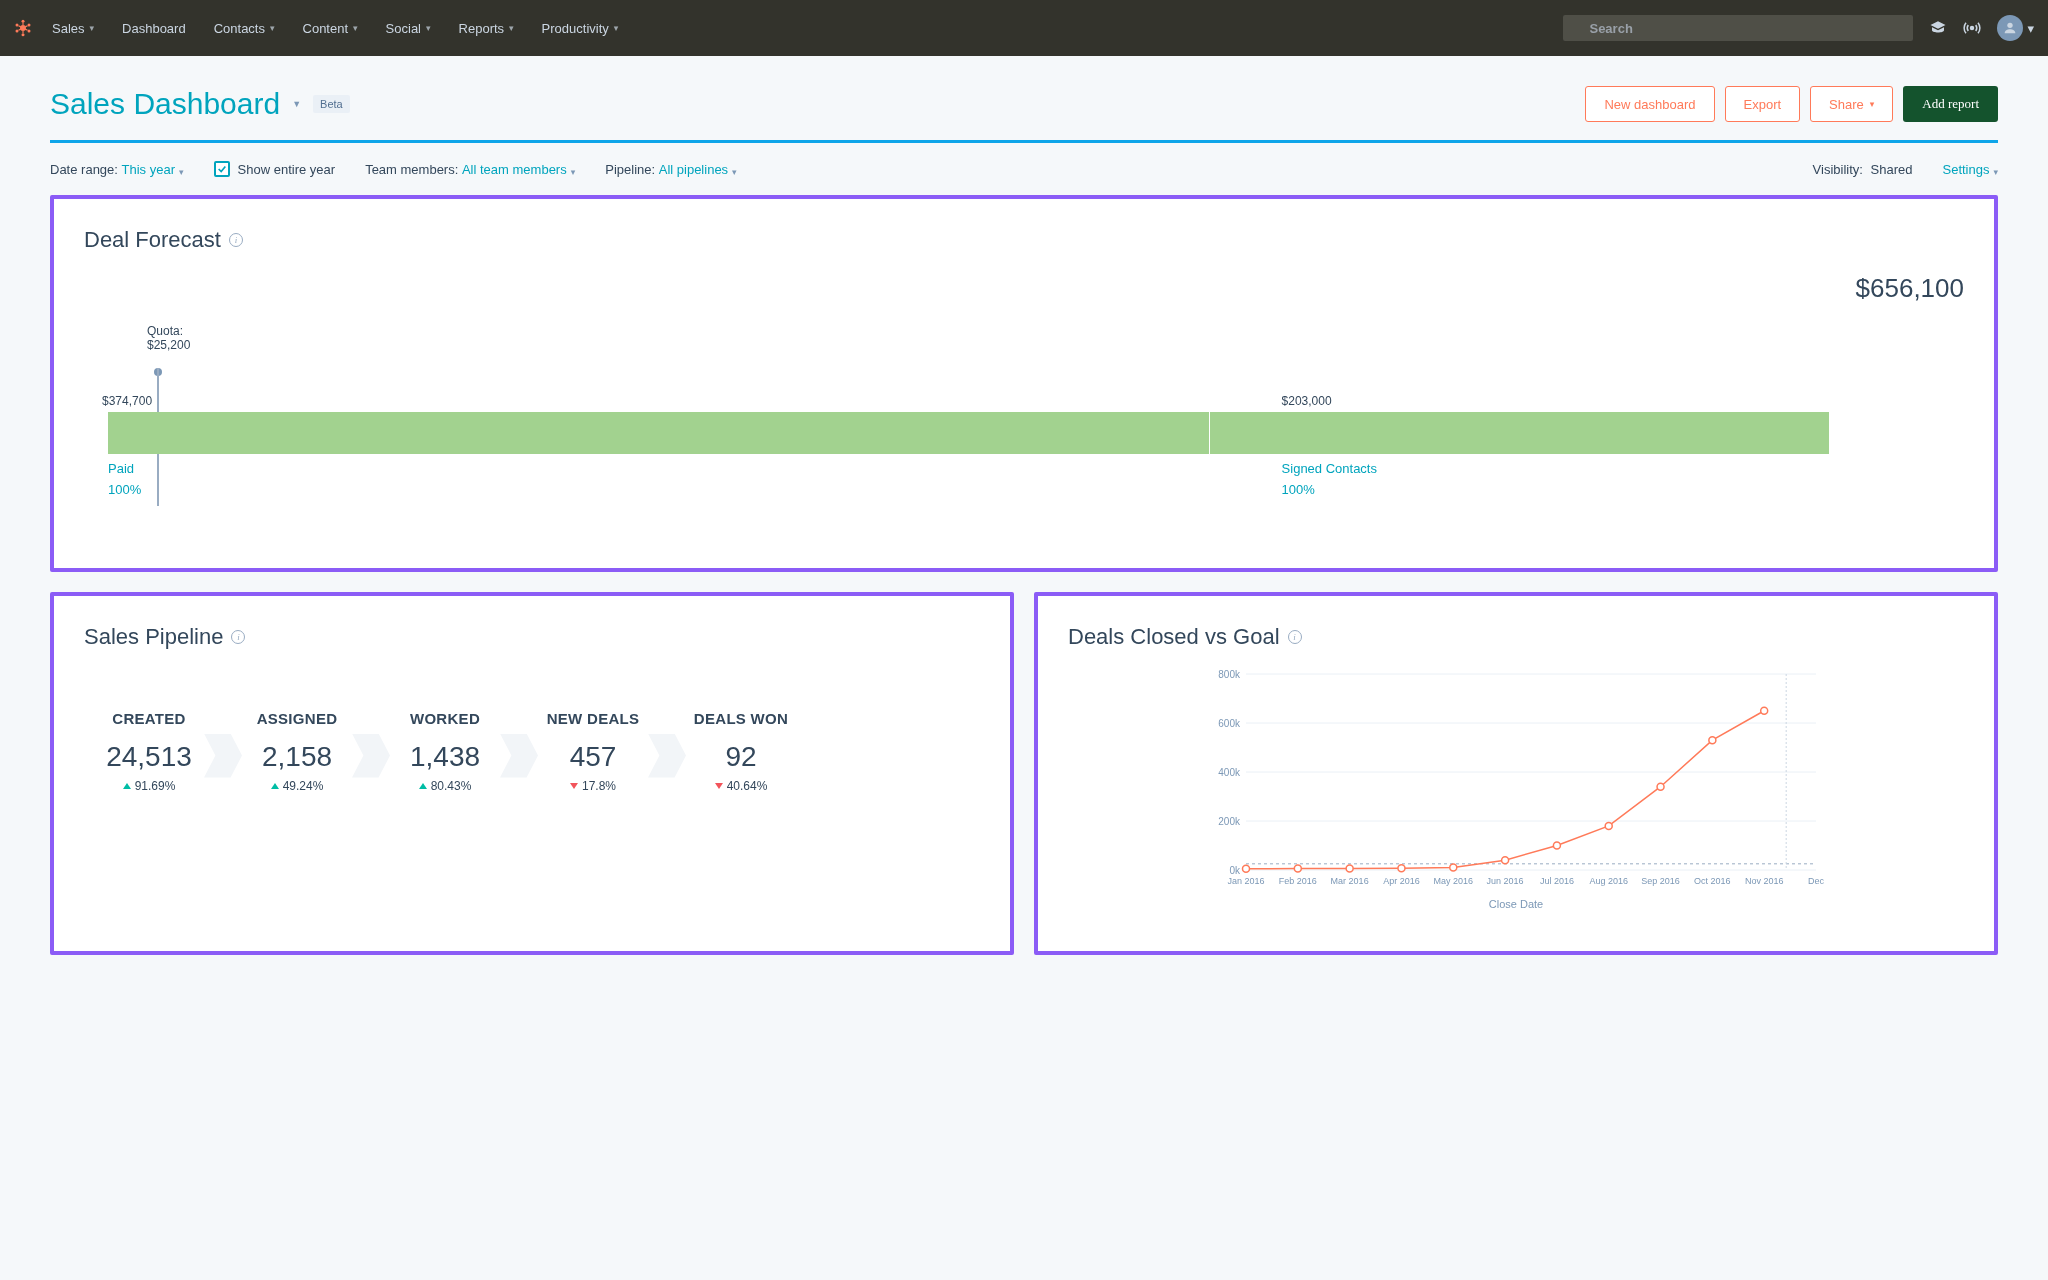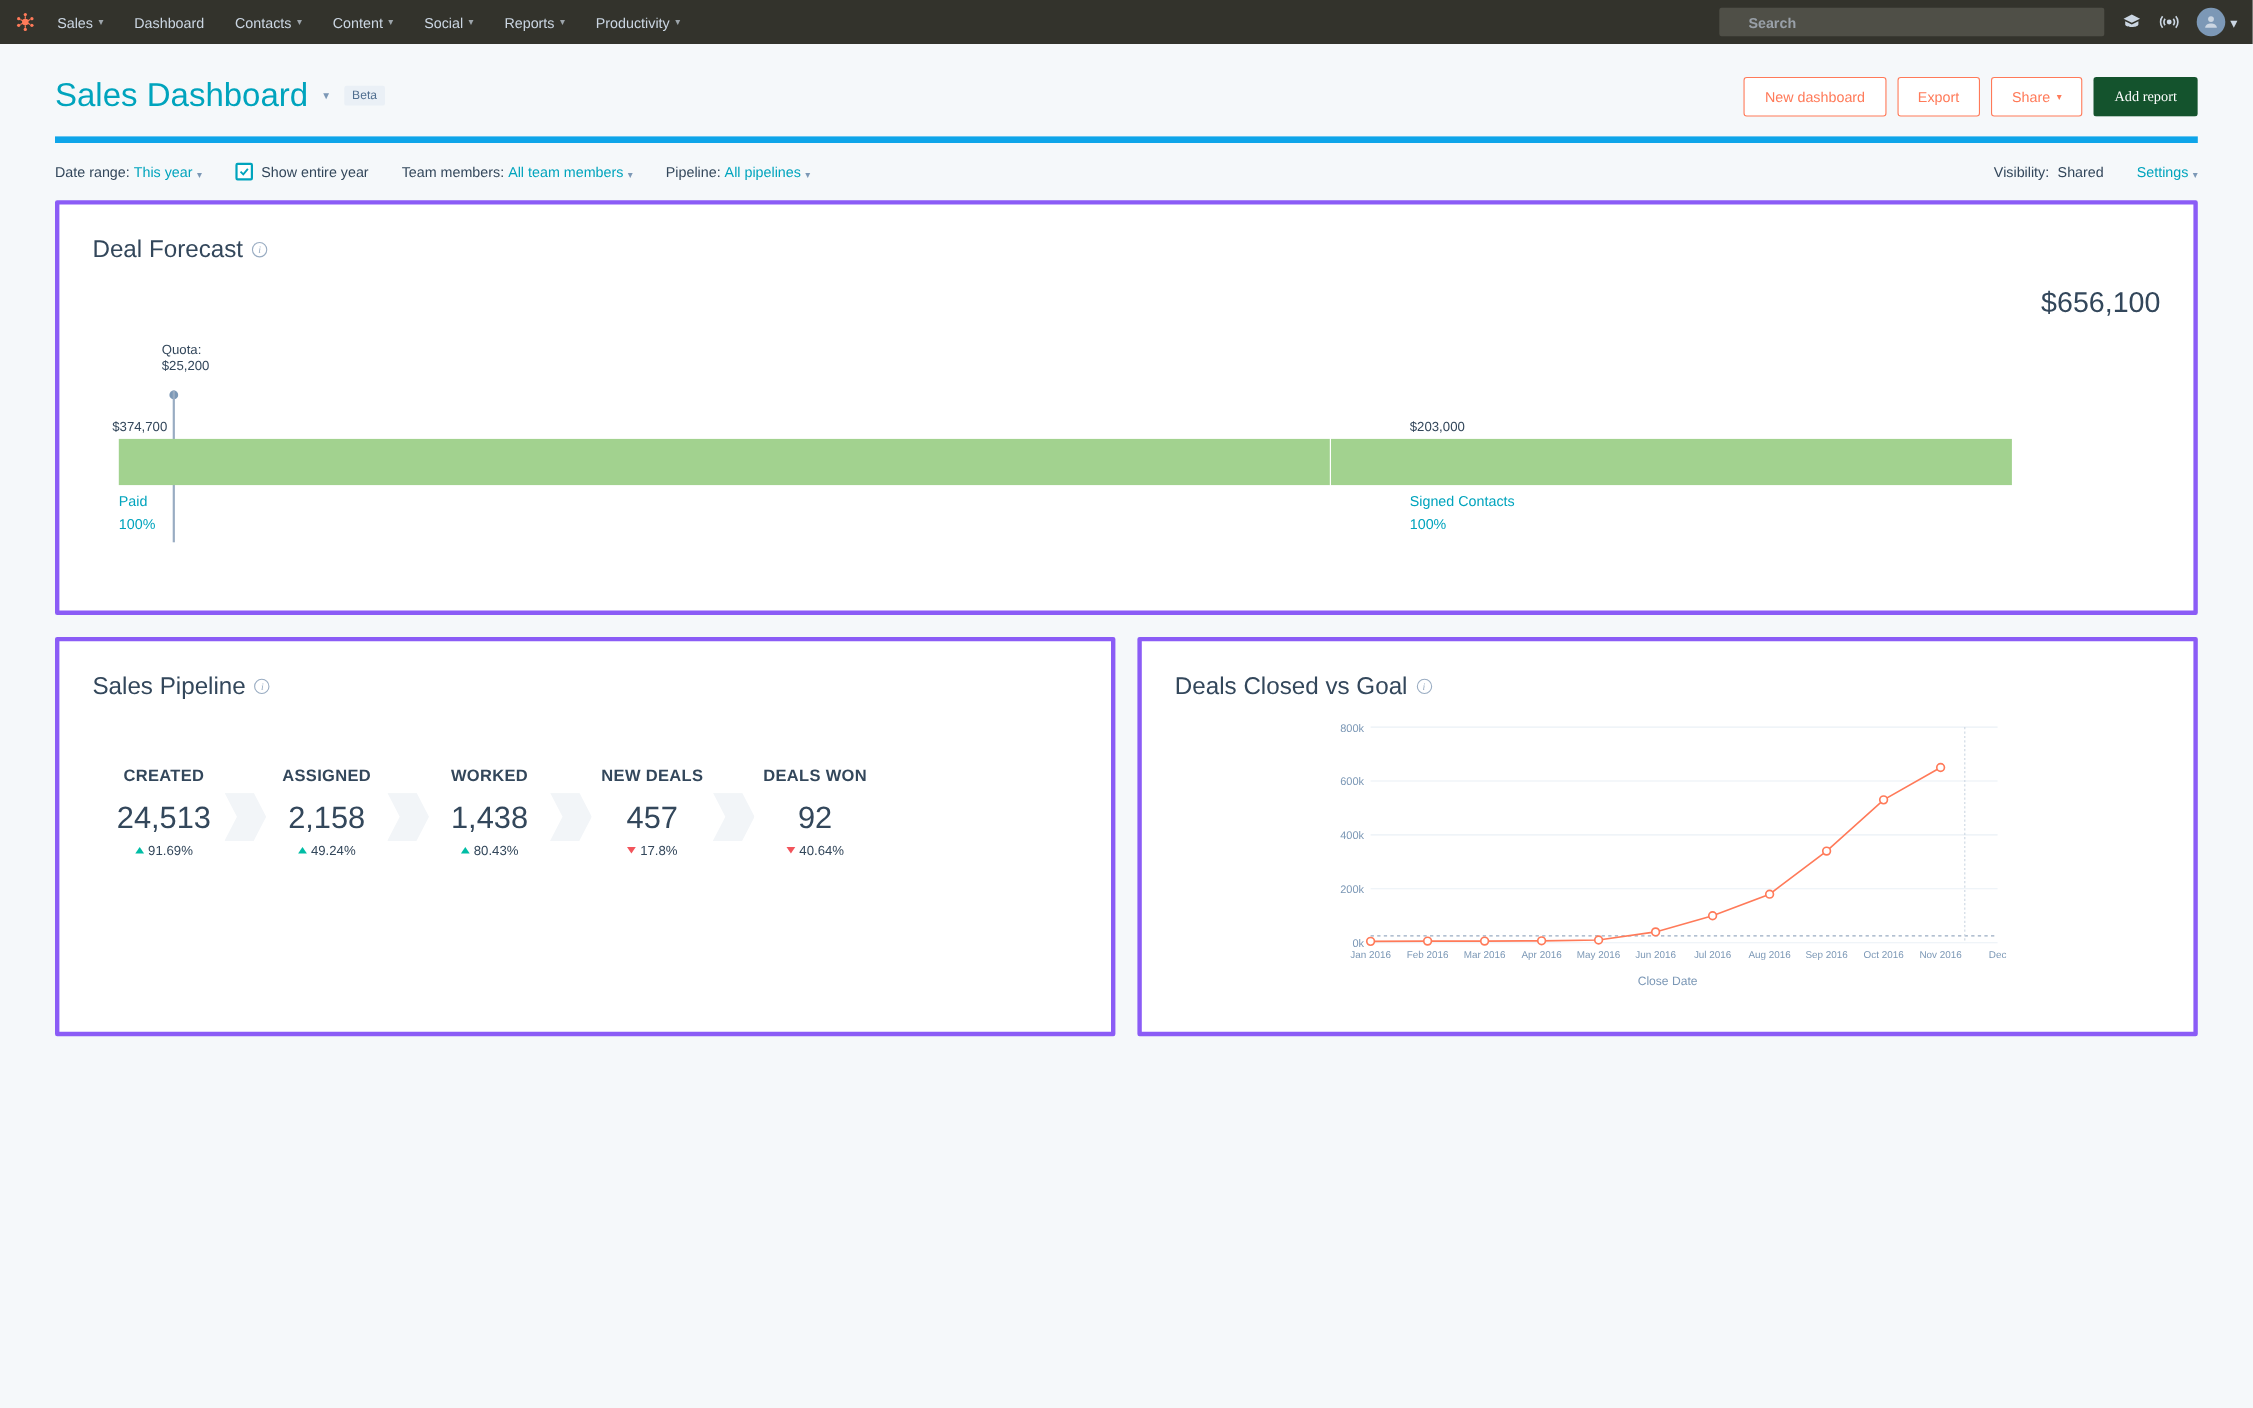--- a/index.html
+++ b/index.html
@@ -1,28 +1,28 @@
 <!DOCTYPE html>
 <html><head>
 <meta charset="utf-8">
 <style>
 * { margin:0; padding:0; box-sizing:border-box; font-family:-apple-system,BlinkMacSystemFont,"Segoe UI",Helvetica,Arial,sans-serif; }
 body { background:#f5f8fa; color:#33475b; font-size:13px; }
-.topbar { background:#33332c; height:40px; display:flex; align-items:center; padding:0 14px; color:#cbd6e2; justify-content:space-between; }
+.topbar { background:#33332c; height:56px; display:flex; align-items:center; padding:0 14px; color:#cbd6e2; justify-content:space-between; }
 .topbar-left { display:flex; align-items:center; gap:0; }
 .logo-sprocket { width:18px; height:18px; margin-right:6px; }
 .nav-item { padding:0 14px; height:40px; display:flex; align-items:center; color:#cbd6e2; font-size:13px; cursor:pointer; }
 .nav-item .chev { margin-left:5px; font-size:9px; opacity:.7; }
 .topbar-right { display:flex; align-items:center; gap:16px; }
 .search-box { background:#4f4f47; border:none; height:26px; width:350px; padding:0 26px; color:#cbd6e2; font-size:13px; border-radius:2px;font-weight:bold; }
 .search-box::placeholder { color:#99a0a8; }
 .icon-btn { color:#cbd6e2; cursor:pointer; display:flex; align-items:center; }
 .avatar-circle { width:26px; height:26px; border-radius:50%; background:#7c98b6; display:flex; align-items:center; justify-content:center; }
 .page { padding:0 50px; }
-.header-row { display:flex; justify-content:space-between; align-items:flex-start; padding:30px 0 18px; border-bottom:6px solid #0ea5e9; }
+.header-row { display:flex; justify-content:space-between; align-items:center; padding:30px 0 18px; border-bottom:3px solid #0ea5e9; }
 .page-title { color:#00a4bd; font-size:30px; font-weight:400; display:flex; align-items:center; gap:12px; }
 .beta-badge { background:#eaf0f6; color:#516f90; font-size:11px; padding:3px 7px; border-radius:2px; }
 .header-actions { display:flex; gap:10px; }
 .btn { height:36px; padding:0 18px; border-radius:3px; font-size:13px; font-weight:500; cursor:pointer; display:flex; align-items:center; border:1px solid transparent; }
 .btn-outline { background:#fff; color:#ff7a59; border:1px solid #ff7a59; }
 .btn-solid { background:#14532d; color:#fff;font-family:Liberation Serif, serif; }
 .filter-row { display:flex; align-items:center; padding:18px 0; gap:30px; font-size:13px; color:#33475b; }
 .filter-label { color:#33475b; }
 .filter-value { color:#00a4bd; cursor:pointer; display:inline-flex; align-items:flex-end; gap:4px; }
 .filter-spacer { flex:1; }

